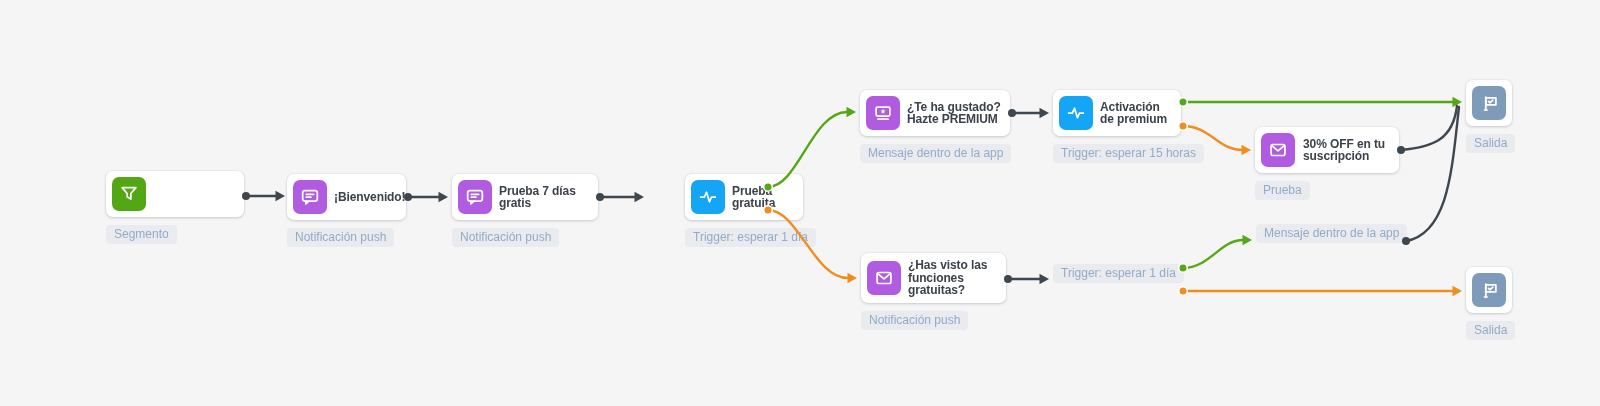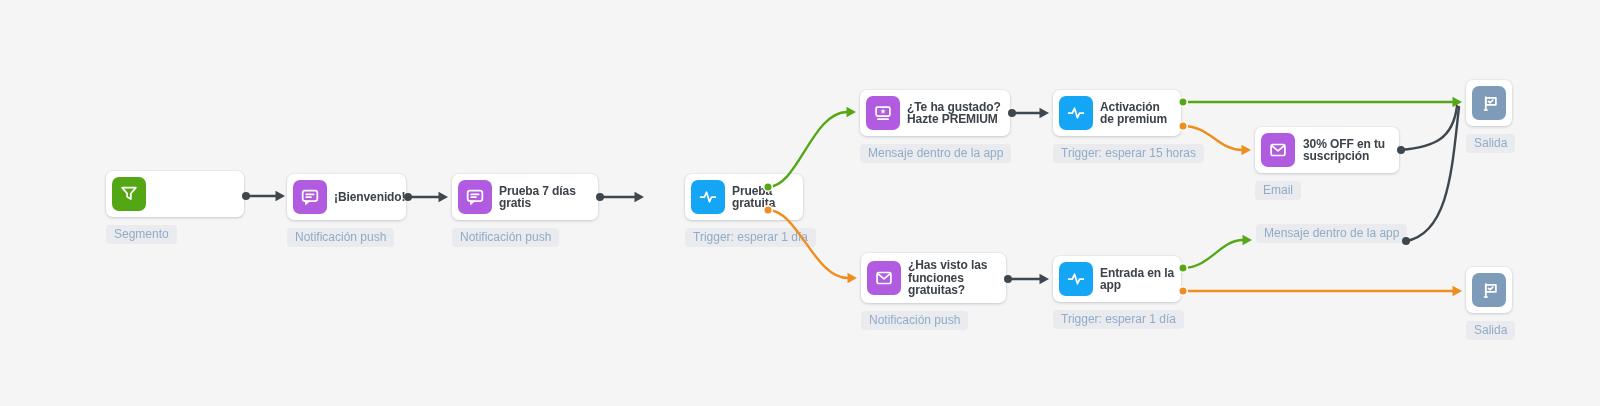--- a/index.html
+++ b/index.html
@@ -123,45 +123,37 @@
   <div class="node n6">
     <div class="card">
       <span class="icon ic-purple">
         <svg width="22" height="22" viewBox="0 0 24 24">
             <rect class="iglyph" x="4.5" y="6" width="15" height="12" rx="2"></rect>
             <path class="iglyph" d="M5.5 7.5 12 13l6.5-5.5"></path>
           </svg>
       </span>
       <span class="title">30% OFF en tu suscripción</span>
     </div>
-    <div class="tag">Email</div>
+    <div class="tag">Prueba</div>
   </div>
 
   <div class="node n7">
     <div class="card">
       <span class="icon ic-purple">
         <svg width="22" height="22" viewBox="0 0 24 24">
             <rect class="iglyph" x="4.5" y="6" width="15" height="12" rx="2"></rect>
             <path class="iglyph" d="M5.5 7.5 12 13l6.5-5.5"></path>
           </svg>
       </span>
       <span class="title">¿Has visto las funciones gratuitas?</span>
     </div>
     <div class="tag">Notificación push</div>
   </div>
 
   <div class="node n8">
-    <div class="card">
-      <span class="icon ic-blue">
-        <svg width="22" height="22" viewBox="0 0 24 24">
-            <path class="iglyph" d="M4 12.2h4l2.4-5.4 3.2 10.4 2.2-5h4.2"></path>
-          </svg>
-      </span>
-      <span class="title">Entrada en la app</span>
-    </div>
     <div class="tag">Trigger: esperar 1 día</div>
   </div>
 
   <div class="node n9">
     <div class="tag">Mensaje dentro de la app</div>
   </div>
 
   <div class="node exit n10">
     <div class="card">
       <span class="icon ic-steel">

